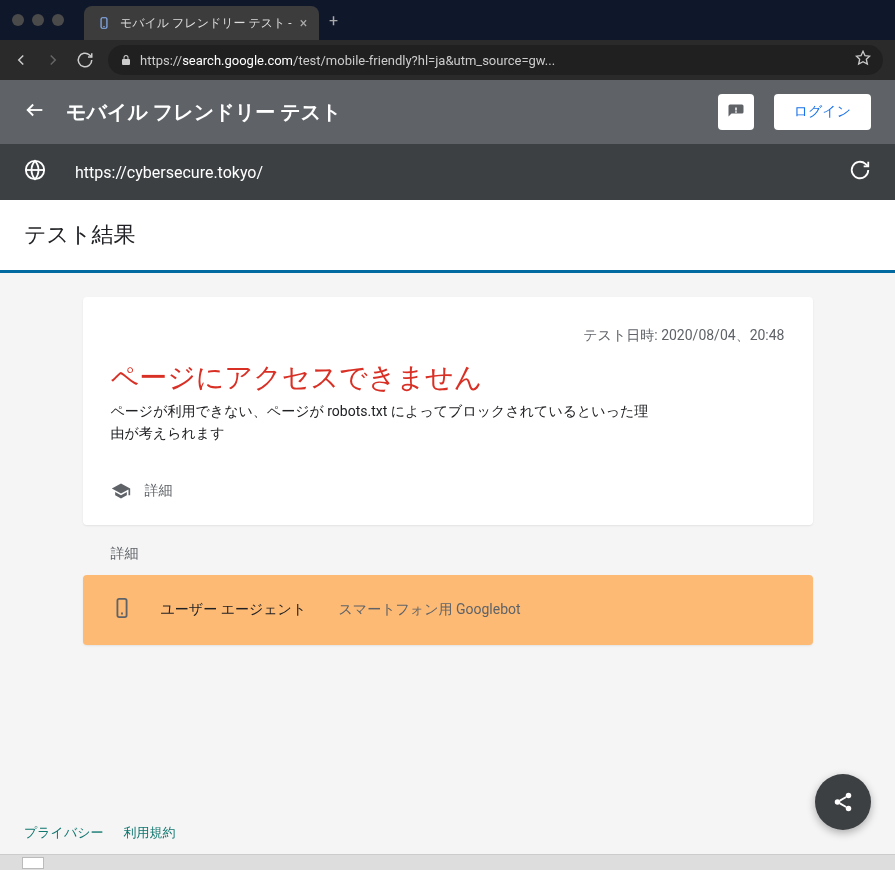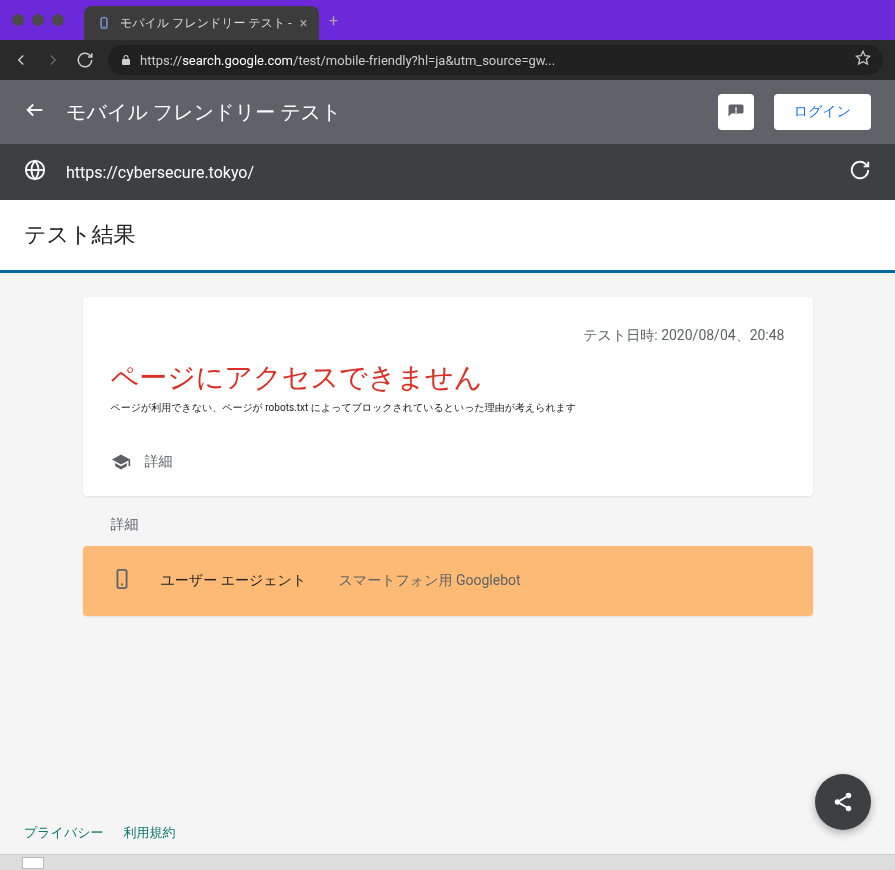--- a/index.html
+++ b/index.html
@@ -1,19 +1,19 @@
 <!DOCTYPE html>
 <html><head>
 <meta charset="utf-8">
 <style>
   * { box-sizing: border-box; margin: 0; padding: 0; }
   body { font-family: -apple-system, BlinkMacSystemFont, "Segoe UI", Roboto, Arial, sans-serif; width: 895px; height: 870px; background: #f5f5f5; overflow: hidden; }
   
   
-  .browser-titlebar { height: 40px; background: #6d28d9; display: flex; align-items: center; padding: 0 12px; }
+  .browser-titlebar { height: 40px; background: #0f172a; display: flex; align-items: center; padding: 0 12px; }
   .traffic-lights { display: flex; gap: 8px; margin-right: 20px; }
   .traffic-light { width: 12px; height: 12px; border-radius: 50%; background: #4a4a4a; }
   .tab { height: 34px; background: #3c3c3c; display: flex; align-items: center; padding: 0 12px; border-radius: 8px 8px 0 0; margin-top: 6px; gap: 8px; max-width: 240px; }
   .tab-favicon { width: 16px; height: 16px; display: inline-flex; align-items: center; justify-content: center; color: #8ab4f8; font-size: 12px; }
   .tab-title { color: #ddd; font-size: 12px; white-space: nowrap; overflow: hidden; text-overflow: ellipsis; flex: 1; }
   .tab-close { color: #aaa; font-size: 14px; cursor: pointer; }
   .new-tab { color: #aaa; font-size: 16px; margin-left: 10px; cursor: pointer; }
   
   .browser-toolbar { height: 40px; background: #2a2a2a; display: flex; align-items: center; padding: 0 12px; gap: 14px; }
   .nav-btn { color: #ccc; display: flex; align-items: center; cursor: pointer; }
@@ -24,39 +24,39 @@
   .url-text .host { color: #fff; }
   .star-icon { color: #ccc; cursor: pointer; }
   .ext-icons { display: flex; gap: 12px; align-items: center; }
   .ext-icon { width: 18px; height: 18px; display: flex; align-items: center; justify-content: center; cursor: pointer; }
   .incognito-badge { display: flex; align-items: center; gap: 6px; background: #3a3a3a; border-radius: 14px; padding: 4px 10px; color: #eee; font-size: 12px; }
   .avatar-dot { width: 20px; height: 20px; border-radius: 50%; background: #3ddc84; cursor: pointer; }
   
   
   .app-header { height: 64px; background: #5f6368; display: flex; align-items: center; padding: 0 24px; gap: 20px; }
   .back-arrow { color: #fff; cursor: pointer; }
-  .app-title { color: #fff; font-size: 20px; font-weight: 400; flex: 1; }
+  .app-title { color: #fff; font-size: 20px; font-weight: 700; flex: 1; }
   .feedback-btn { width: 36px; height: 36px; background: #fff; border-radius: 4px; display: flex; align-items: center; justify-content: center; cursor: pointer; }
   .login-btn { height: 36px; padding: 0 20px; background: #ffffff; border-radius: 4px; color: #1a73e8; font-size: 14px; font-weight: 500; display: flex; align-items: center; cursor: pointer; }
   
   
   .url-input-bar { height: 56px; background: #3c4043; display: flex; align-items: center; padding: 0 24px; gap: 20px; }
   .globe-icon { color: #fff; }
-  .url-input-text { color: #fff; font-size: 16px; flex: 1; }
+  .url-input-text { color: #fff; font-size: 16px; flex: 1; margin-left: 9px; }
   .refresh-btn { color: #fff; cursor: pointer; }
   
   
   .content { background: #f5f5f5; height: calc(870px - 40px - 40px - 64px - 56px - 16px); overflow: auto; position: relative; }
   .results-header { background: #fff; padding: 20px 24px; border-bottom: 3px solid #0369a1; }
   .results-title { font-size: 22px; color: #202124; font-weight: 400; }
   
   .card { background: #fff; border-radius: 4px; box-shadow: 0 1px 2px rgba(0,0,0,0.08); margin: 24px auto 0; max-width: 730px; padding: 30px 28px 24px; }
   .timestamp { color: #5f6368; font-size: 14px; margin-bottom: 14px; text-align: right; }
   .error-title { color: #d93025; font-size: 28px; font-weight: 400; margin-bottom: 3px; }
-  .error-desc { color: #202124; font-size: 10px; line-height: 1.6; max-width: 540px; }
+  .error-desc { color: #202124; font-size: 14px; line-height: 1.6; max-width: 540px; }
   .details-link { display: flex; align-items: center; gap: 14px; margin-top: 36px; color: #5f6368; font-size: 14px; cursor: pointer; }
   
   .details-label { max-width: 730px; margin: 20px auto 0; padding: 0 28px; color: #5f6368; font-size: 14px; }
   
   .detail-card { background: #fdba74; border-radius: 4px; box-shadow: 0 1px 2px rgba(0,0,0,0.08); margin: 12px auto 0; max-width: 730px; padding: 22px 28px; display: flex; align-items: center; gap: 28px; }
   .phone-icon { color: #5f6368; }
   .detail-key { font-size: 14px; color: #202124; font-weight: 500; min-width: 150px; }
   .detail-val { font-size: 14px; color: #5f6368; }
   
   

